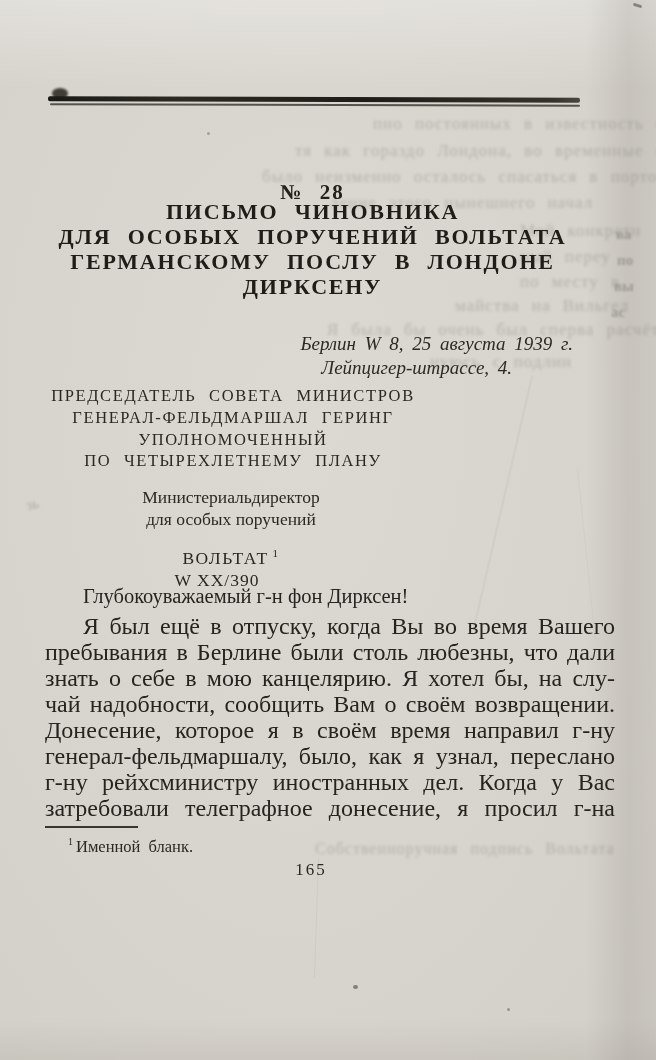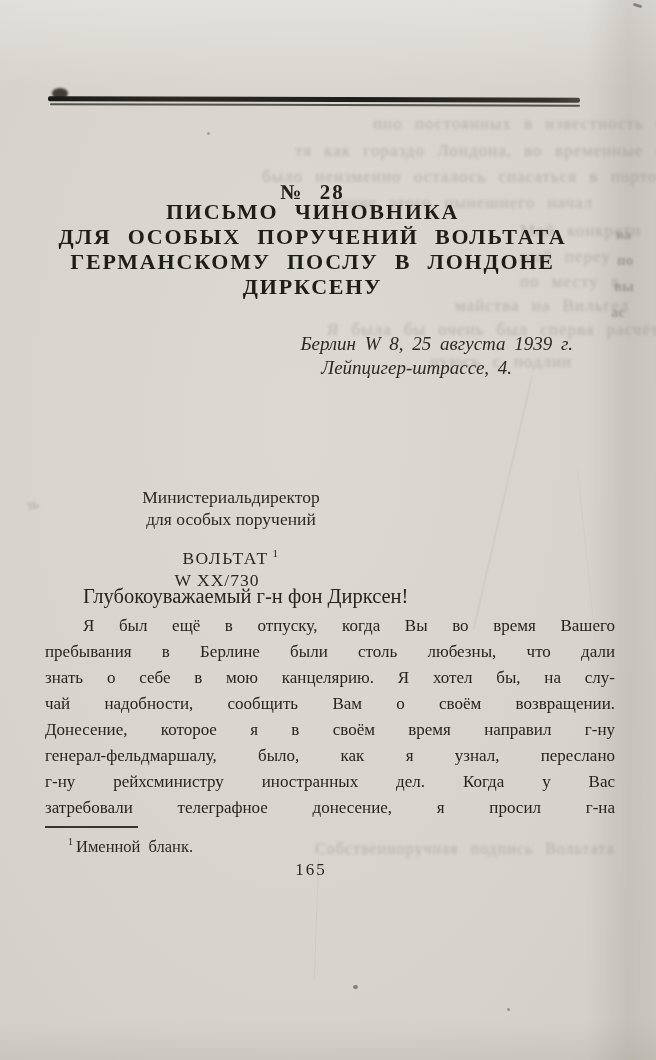--- a/index.html
+++ b/index.html
@@ -43,21 +43,21 @@
     letter-spacing:1.6px;word-spacing:7px;color:#2b2822;}
   .signature{position:absolute;left:95px;top:486px;width:272px;
     text-align:center;font-size:17.5px;line-height:22px;color:#2b2822;}
   .sig-name{letter-spacing:1.5px;word-spacing:4px;margin-top:12px;}
   .sig-name sup{font-size:11px;margin-left:4px;}
   .sig-ref{transform:translateX(-14px);letter-spacing:1px;}
 
   .salutation{position:absolute;left:45px;top:585px;width:570px;
     font-size:20.5px;text-indent:38px;color:#26241f;}
   .body-text{position:absolute;left:45px;top:613px;width:570px;
-    font-size:17px;line-height:26px;color:#26241f;}
+    font-size:24px;line-height:26px;color:#26241f;}
   .bl{text-align:justify;text-align-last:justify;}
   .bl.indent{text-indent:38px;}
 
   .fn-rule{position:absolute;left:45px;top:826px;width:93px;height:2px;background:#38362f;}
   .footnote{position:absolute;left:68px;top:836px;font-size:16.5px;color:#2b2822;word-spacing:4px;}
   .footnote sup{font-size:10px;margin-right:3px;}
   .page-number{position:absolute;left:45px;top:860px;width:532px;
     text-align:center;font-size:17px;letter-spacing:2px;color:#2b2822;}
 
   
@@ -130,26 +130,32 @@
     <div>ДЛЯ ОСОБЫХ ПОРУЧЕНИЙ ВОЛЬТАТА</div>
     <div>ГЕРМАНСКОМУ ПОСЛУ В ЛОНДОНЕ</div>
     <div>ДИРКСЕНУ</div>
   </h1>
 
   <div class="dateline">
     <div>Берлин W 8, 25 августа 1939 г.</div>
     <div class="street">Лейпцигер-штрассе, 4.</div>
   </div>
 
+  <div class="addressee">
+    <div>ПРЕДСЕДАТЕЛЬ СОВЕТА МИНИСТРОВ</div>
+    <div>ГЕНЕРАЛ-ФЕЛЬДМАРШАЛ ГЕРИНГ</div>
+    <div>УПОЛНОМОЧЕННЫЙ</div>
+    <div>ПО ЧЕТЫРЕХЛЕТНЕМУ ПЛАНУ</div>
+  </div>
 
   <div class="signature">
     <div>Министериальдиректор</div>
     <div>для особых поручений</div>
     <div class="sig-name"><span>ВОЛЬТАТ</span><sup>1</sup></div>
-    <div class="sig-ref">W XX/730</div>
+    <div class="sig-ref">W XX/390</div>
   </div>
 
   <div class="salutation">Глубокоуважаемый г-н фон Дирксен!</div>
   <div class="body-text">
     <div class="bl indent">Я был ещё в отпуску, когда Вы во время Вашего</div>
     <div class="bl">пребывания в Берлине были столь любезны, что дали</div>
     <div class="bl">знать о себе в мою канцелярию. Я хотел бы, на слу-</div>
     <div class="bl">чай надобности, сообщить Вам о своём возвращении.</div>
     <div class="bl">Донесение, которое я в своём время направил г-ну</div>
     <div class="bl">генерал-фельдмаршалу, было, как я узнал, переслано</div>

